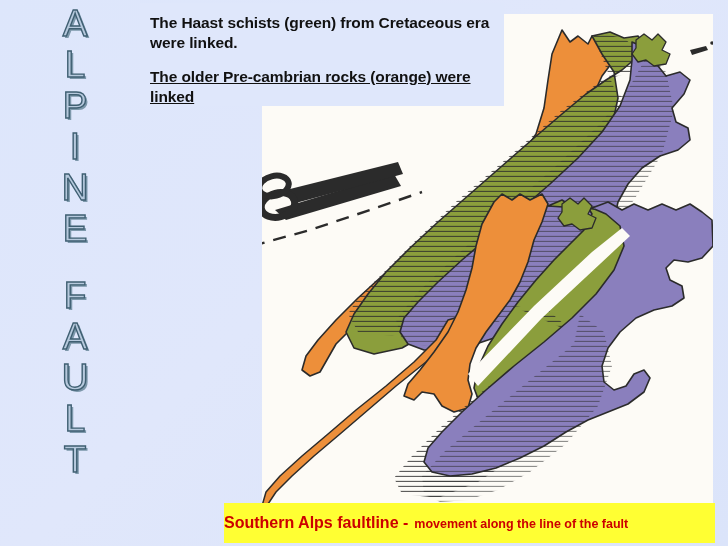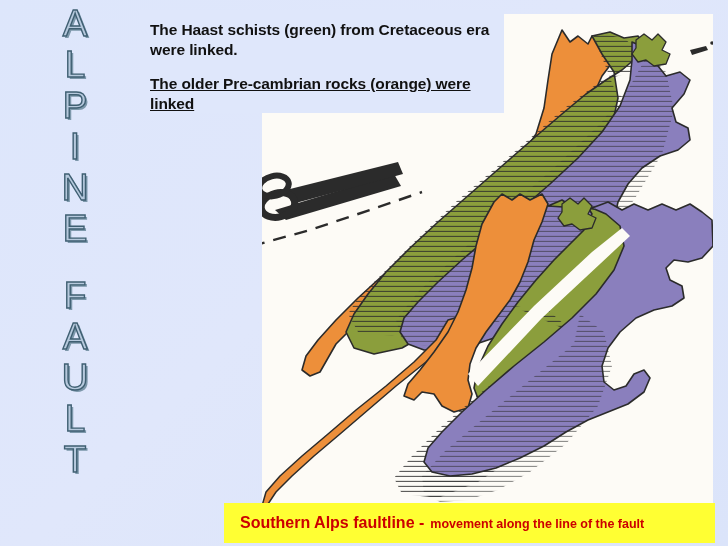--- a/index.html
+++ b/index.html
@@ -39,21 +39,21 @@
     height: 41px;
   }
   #vertical-title .vt-gap {
     height: 26px;
   }
 
   
   #caption-box {
     position: absolute;
     left: 140px;
-    top: 10px;
+    top: 3px;
     width: 364px;
     height: 103px;
     background: #dfe7fb;
     padding: 10px 12px 8px 10px;
     box-sizing: border-box;
     z-index: 5;
   }
   #caption-box p {
     margin: 0;
     font-family: "Liberation Sans", sans-serif;
@@ -90,21 +90,20 @@
     left: 224px;
     top: 503px;
     width: 491px;
     height: 40px;
     background: #ffff33;
     display: flex;
     align-items: center;
     z-index: 6;
   }
   #faultline-bar .bar-inner {
-    padding-left: 16px;
     white-space: nowrap;
   }
   #faultline-title {
     font-family: "Liberation Sans", sans-serif;
     font-size: 16px;
     font-weight: bold;
     color: #cc0000;
   }
   #faultline-sub {
     font-family: "Liberation Sans", sans-serif;

